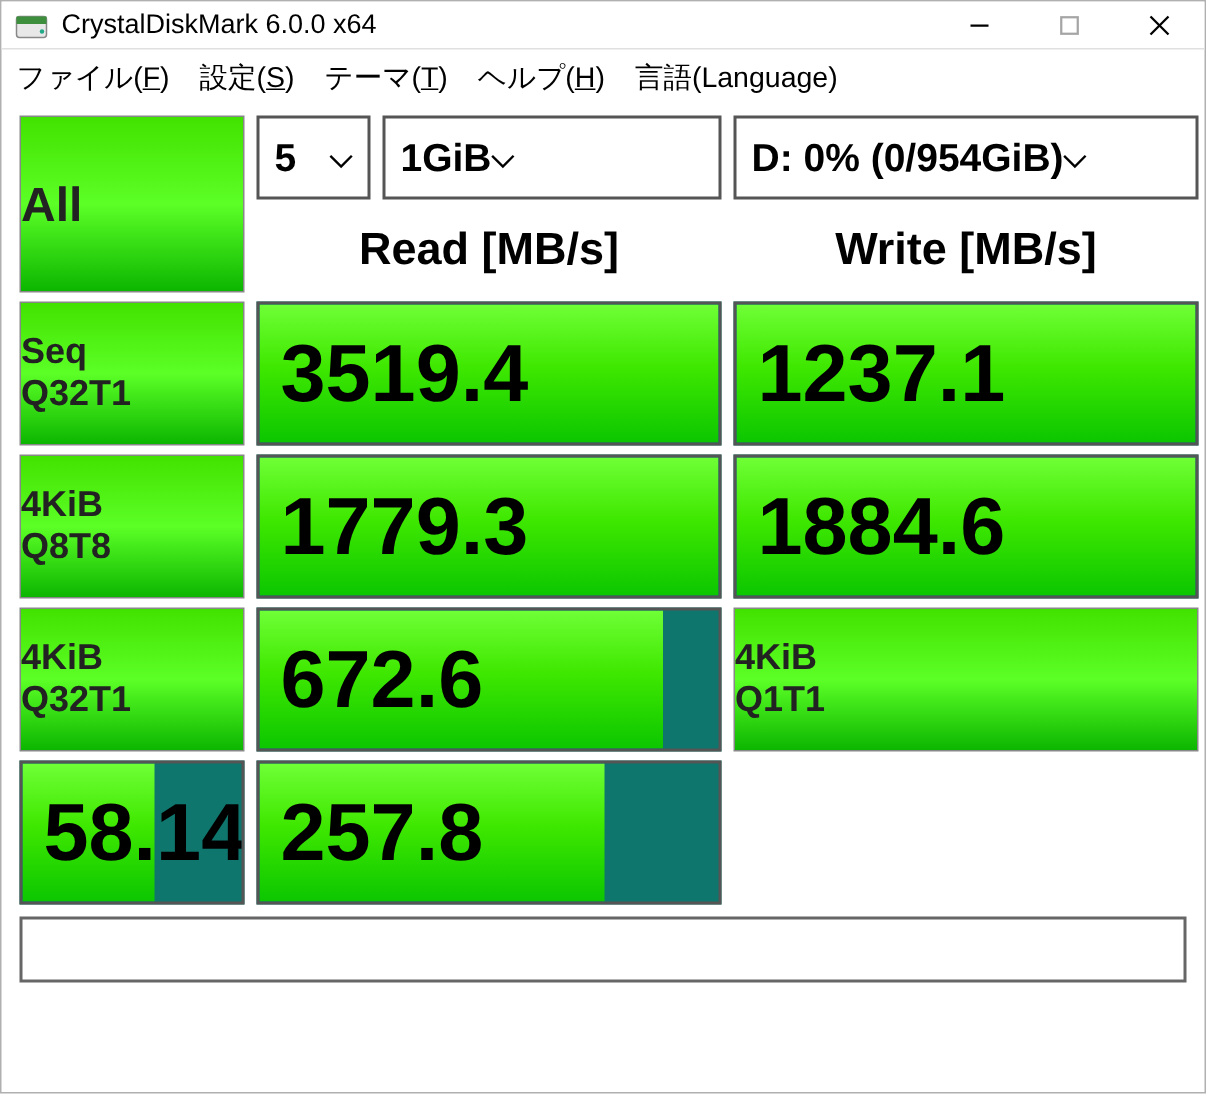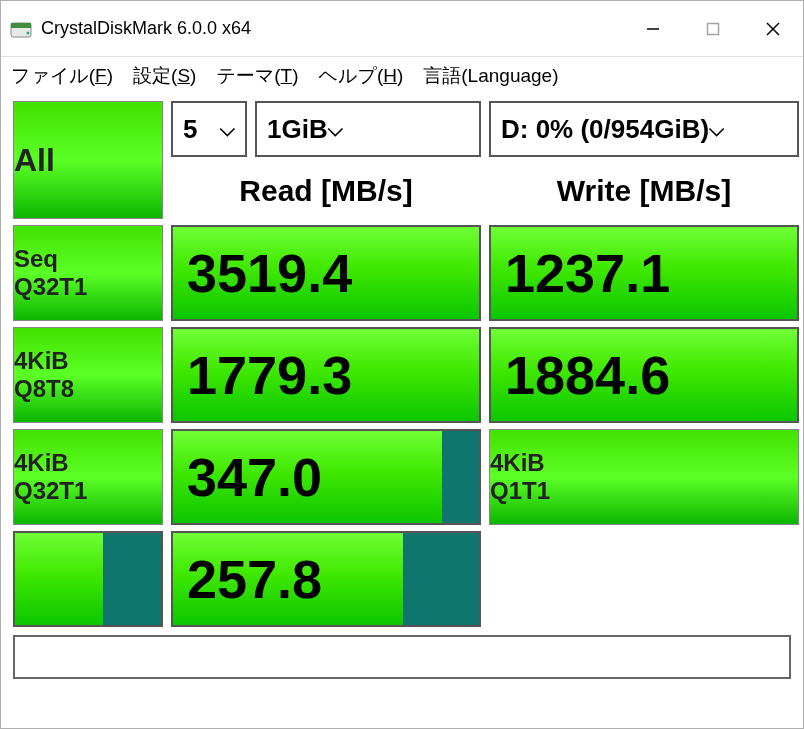--- a/index.html
+++ b/index.html
@@ -6,21 +6,21 @@
   body {
     font-family: "Meiryo", "MS PGothic", Arial, sans-serif;
     background: #fff;
     width: 804px;
     height: 729px;
     overflow: hidden;
     border: 1px solid #b0b0b0;
   }
   
   .titlebar {
-    height: 56px;
+    height: 32px;
     background: #fff;
     display: flex;
     align-items: center;
     padding: 0 0 0 8px;
     border-bottom: 1px solid #e0e0e0;
   }
   .titlebar-icon {
     width: 24px; height: 24px;
     margin-right: 8px;
   }
@@ -221,29 +221,30 @@
       <div class="bar" style="width:100%"></div>
       <span class="val">1884.6</span>
     </div>
 
     <div class="green-btn">
       <span class="line1">4KiB</span>
       <span class="line2">Q32T1</span>
     </div>
     <div class="result">
       <div class="bar" style="width:88%"></div>
-      <span class="val">347.0</span>
+      <span class="val">672.6</span>
     </div>
 
     <div class="green-btn">
       <span class="line1">4KiB</span>
       <span class="line2">Q1T1</span>
     </div>
     <div class="result">
       <div class="bar" style="width:60%"></div>
+      <span class="val">58.14</span>
     </div>
     <div class="result">
       <div class="bar" style="width:75%"></div>
       <span class="val">257.8</span>
     </div>
   </div>
 
   <div class="statusbar"></div>
 </div>
 

